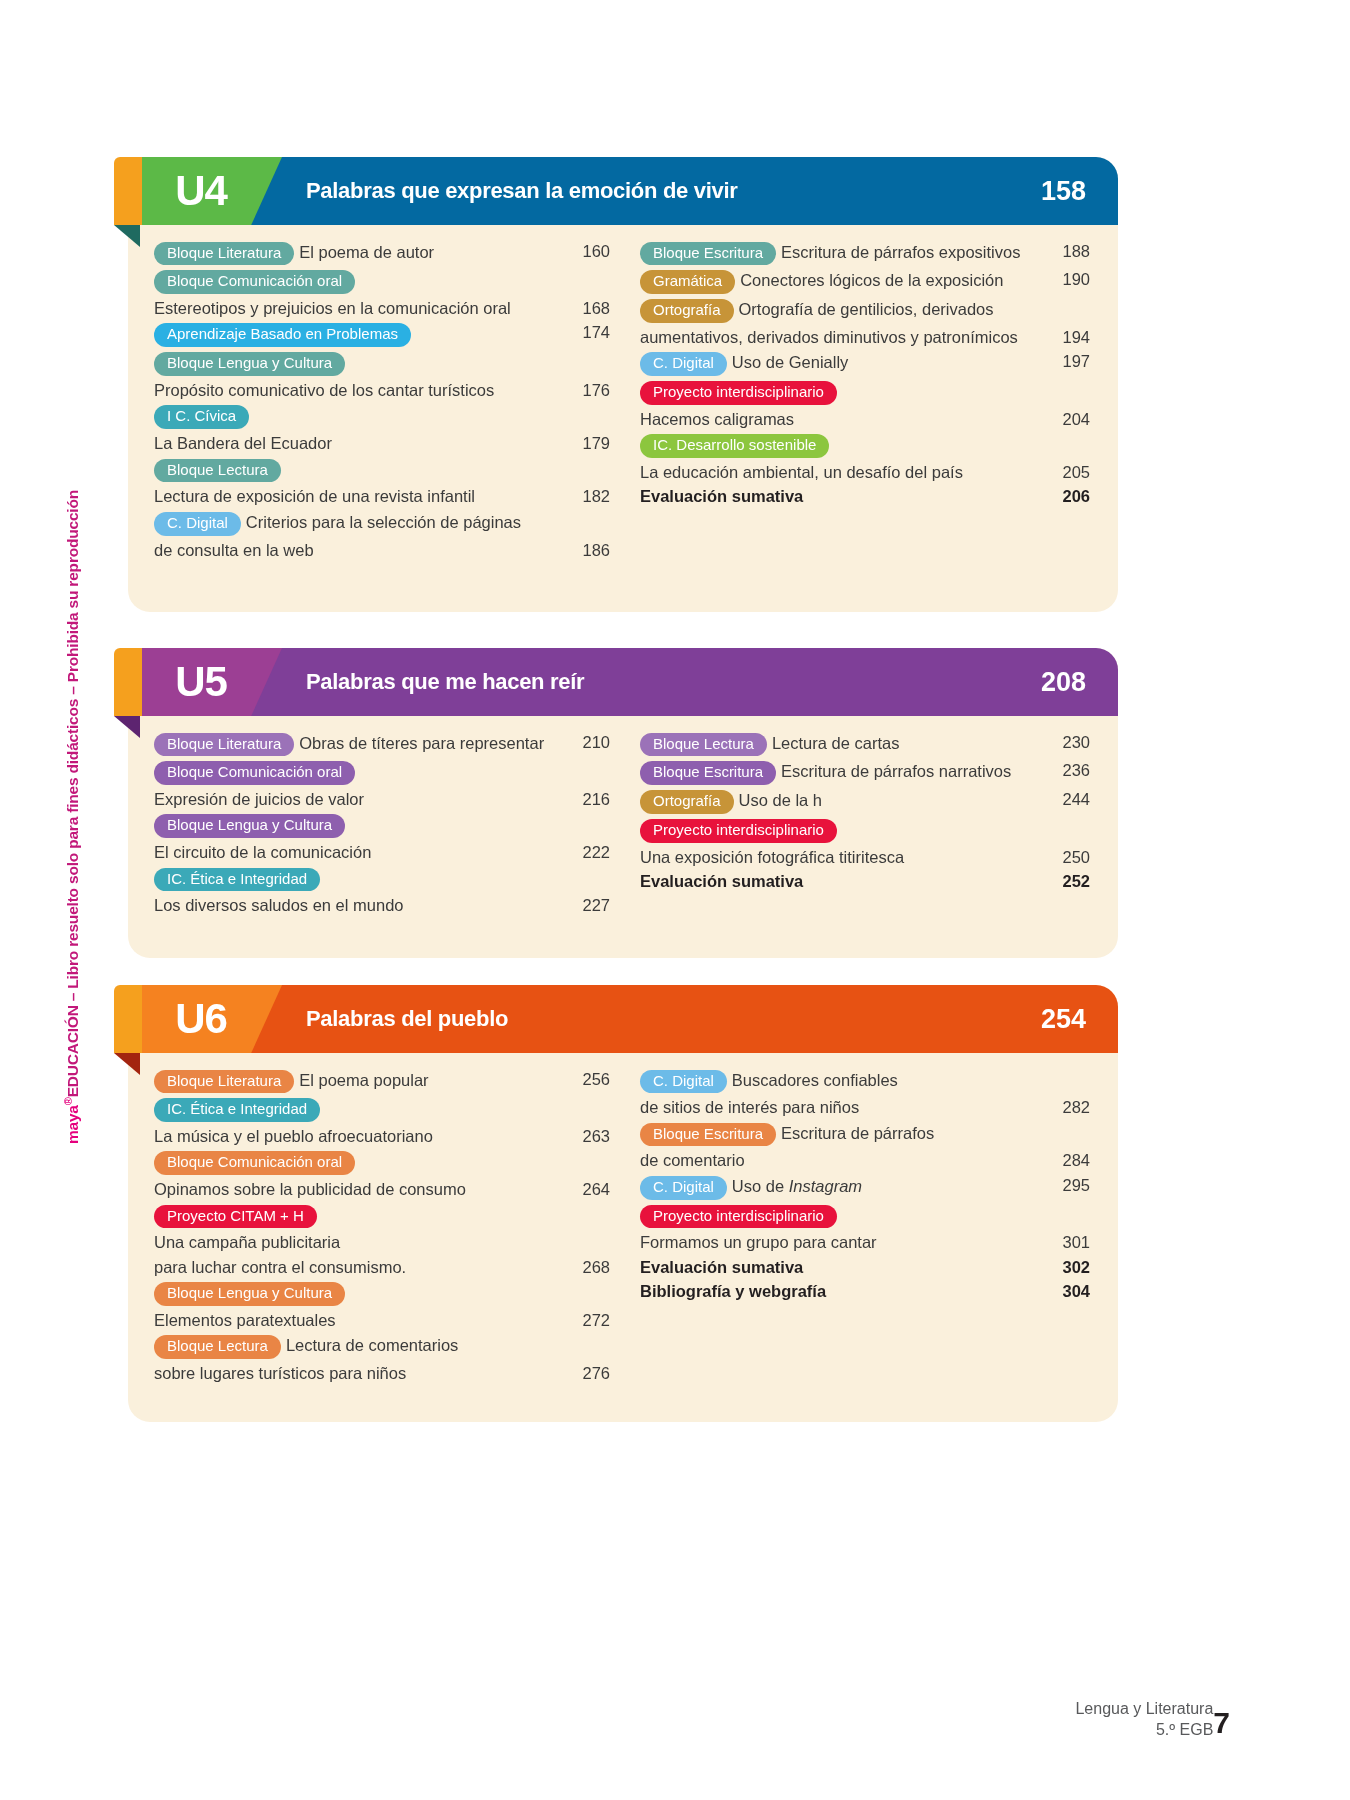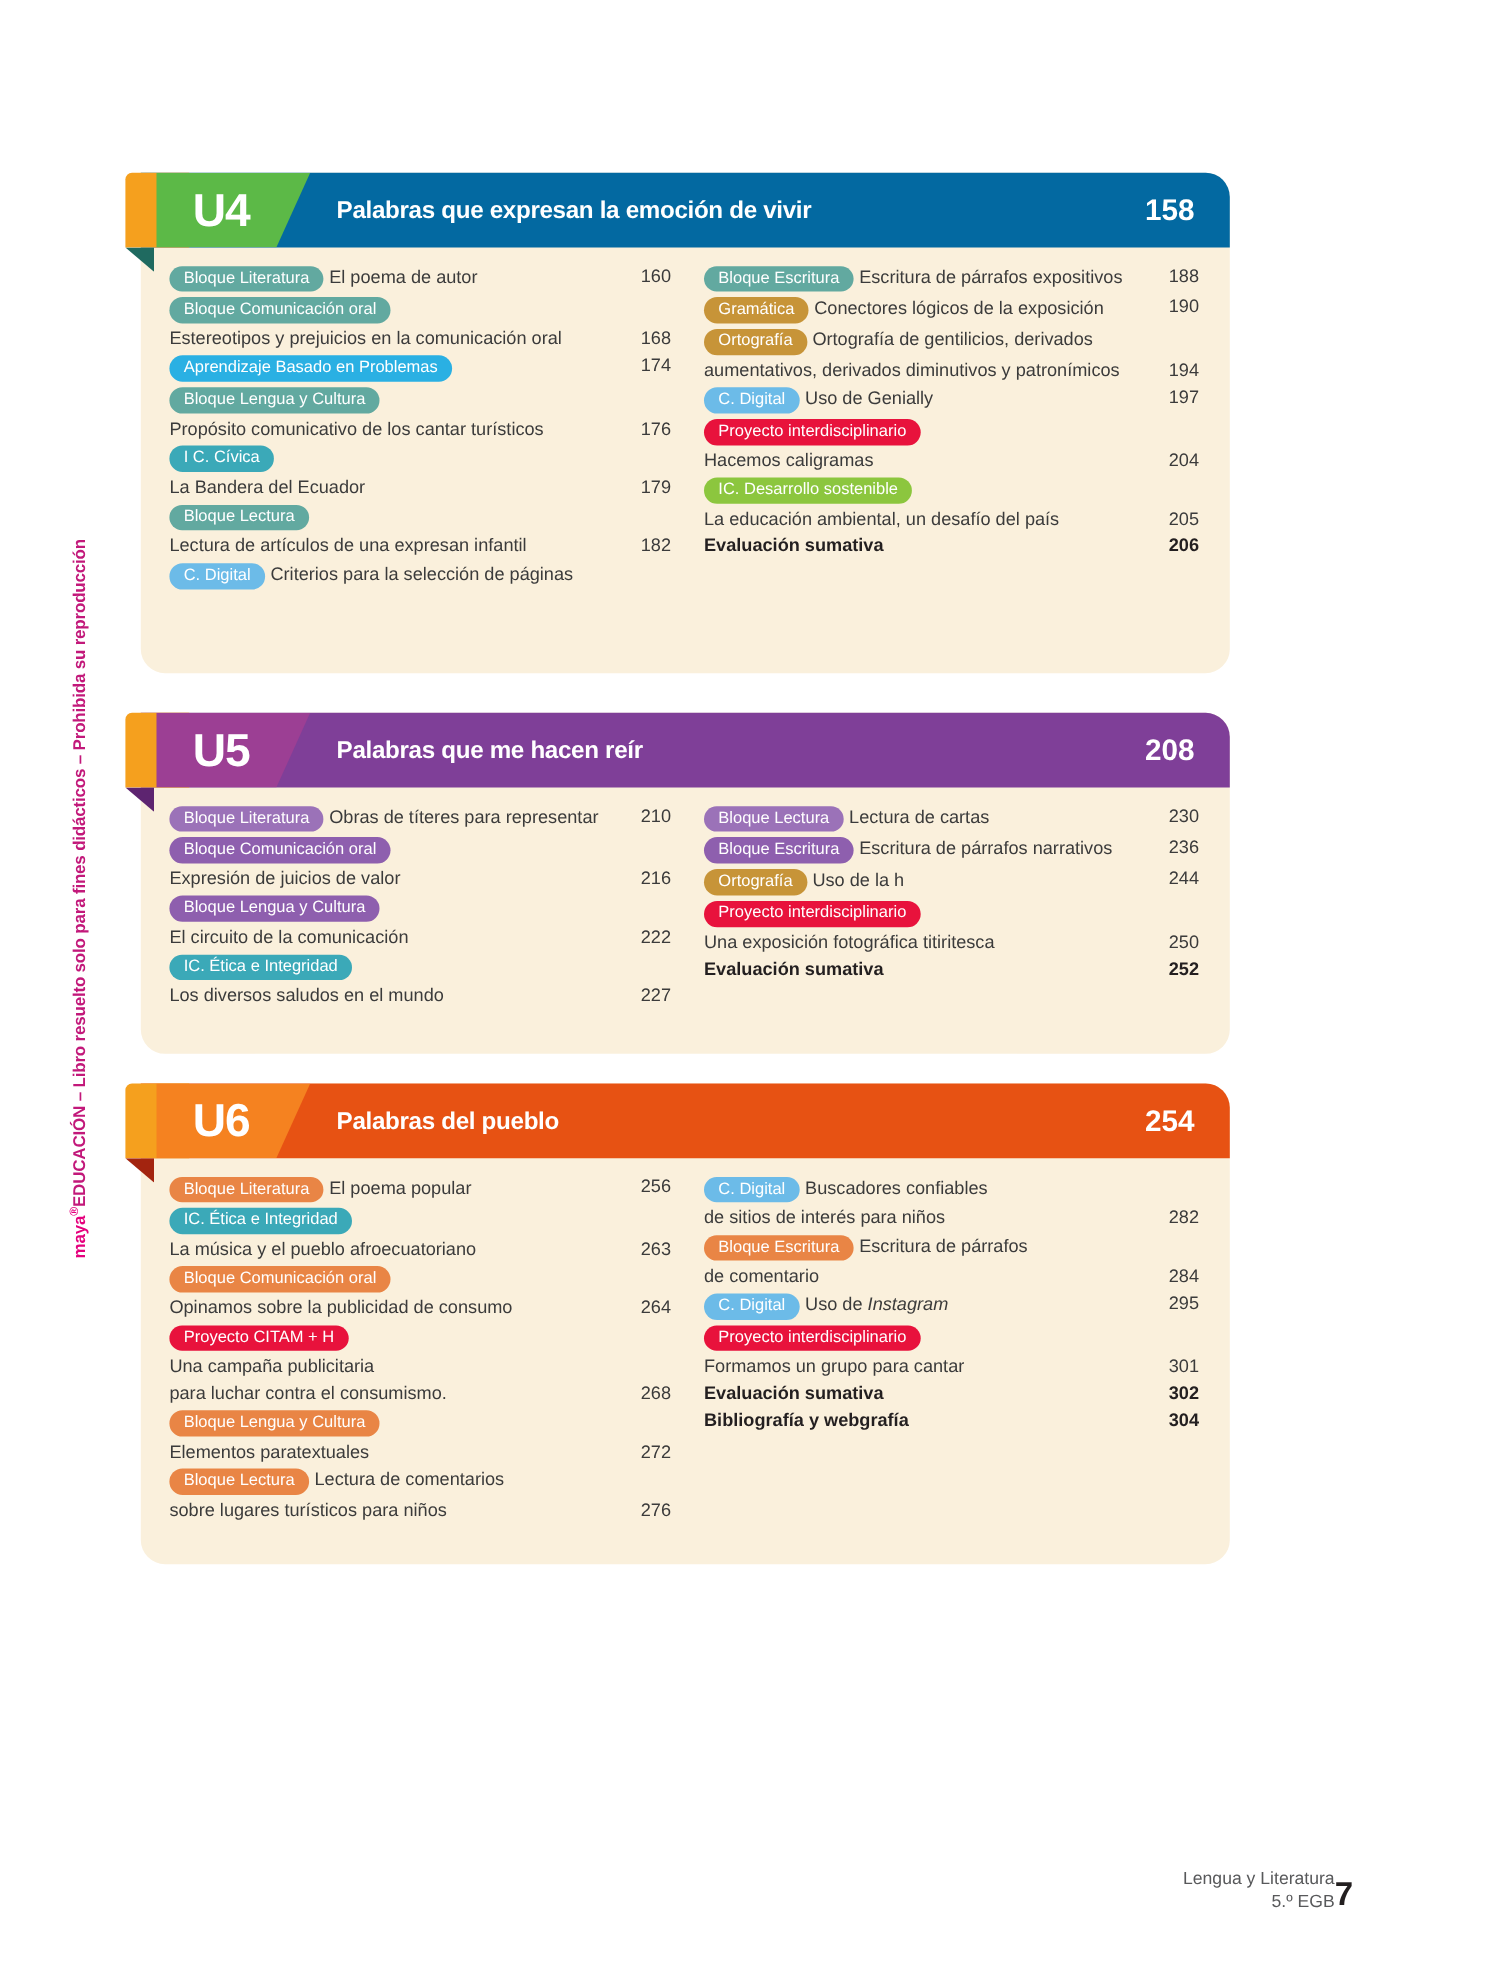--- a/index.html
+++ b/index.html
@@ -216,26 +216,30 @@
             </div>
             <div class="row">
               <div class="txtwrap"><span class="desc">La Bandera del Ecuador</span></div>
               <div class="pg">179</div>
             </div>
             <div class="row">
               <div class="txtwrap"><span class="chip" style="background: rgb(98, 169, 160);">Bloque Lectura</span></div>
               <div class="pg"></div>
             </div>
             <div class="row">
-              <div class="txtwrap"><span class="desc">Lectura de artículos de una expresan infantil</span></div>
+              <div class="txtwrap"><span class="desc">Lectura de exposición de una revista infantil</span></div>
               <div class="pg">182</div>
             </div>
             <div class="row">
               <div class="txtwrap"><span class="chip" style="background: rgb(108, 187, 232);">C. Digital</span><span class="desc">Criterios para la selección de páginas</span></div>
               <div class="pg"></div>
+            </div>
+            <div class="row">
+              <div class="txtwrap"><span class="desc">de consulta en la web</span></div>
+              <div class="pg">186</div>
             </div>
           </div>
           <div class="col right">
             <div class="row">
               <div class="txtwrap"><span class="chip" style="background: rgb(98, 169, 160);">Bloque Escritura</span><span class="desc">Escritura de párrafos expositivos</span></div>
               <div class="pg">188</div>
             </div>
             <div class="row">
               <div class="txtwrap"><span class="chip" style="background: rgb(199, 148, 56);">Gramática</span><span class="desc">Conectores lógicos de la exposición</span></div>
               <div class="pg">190</div>

